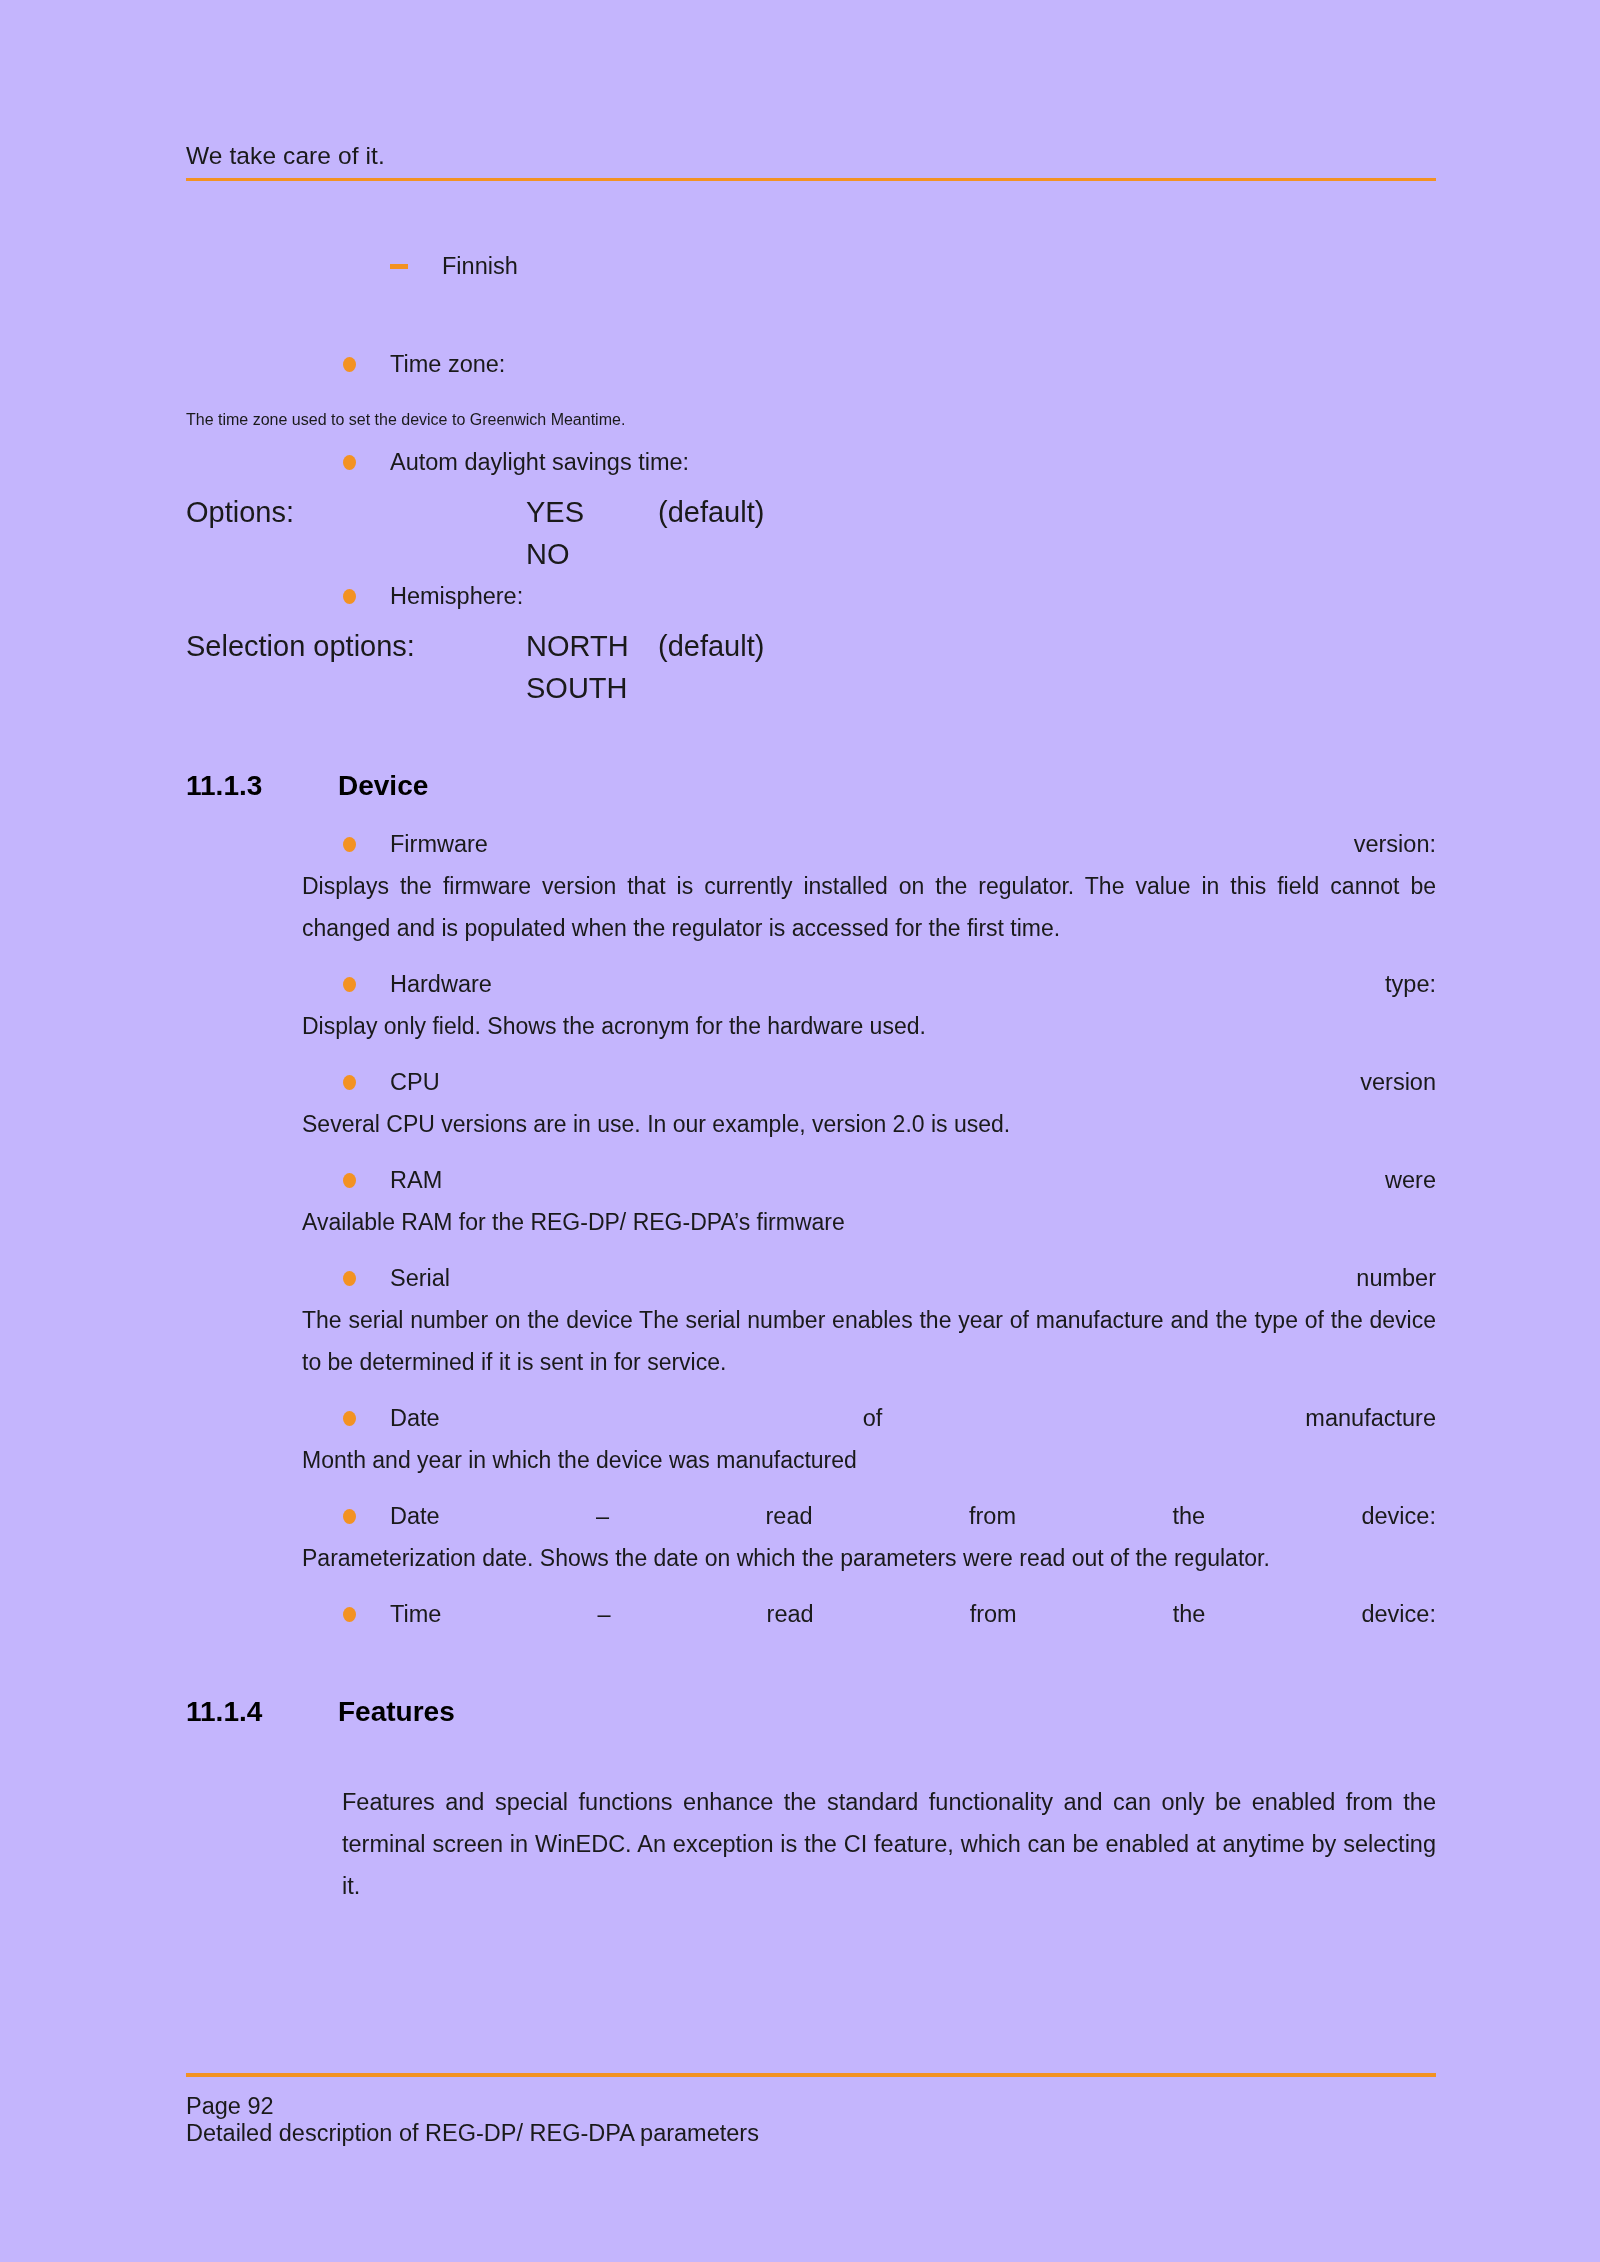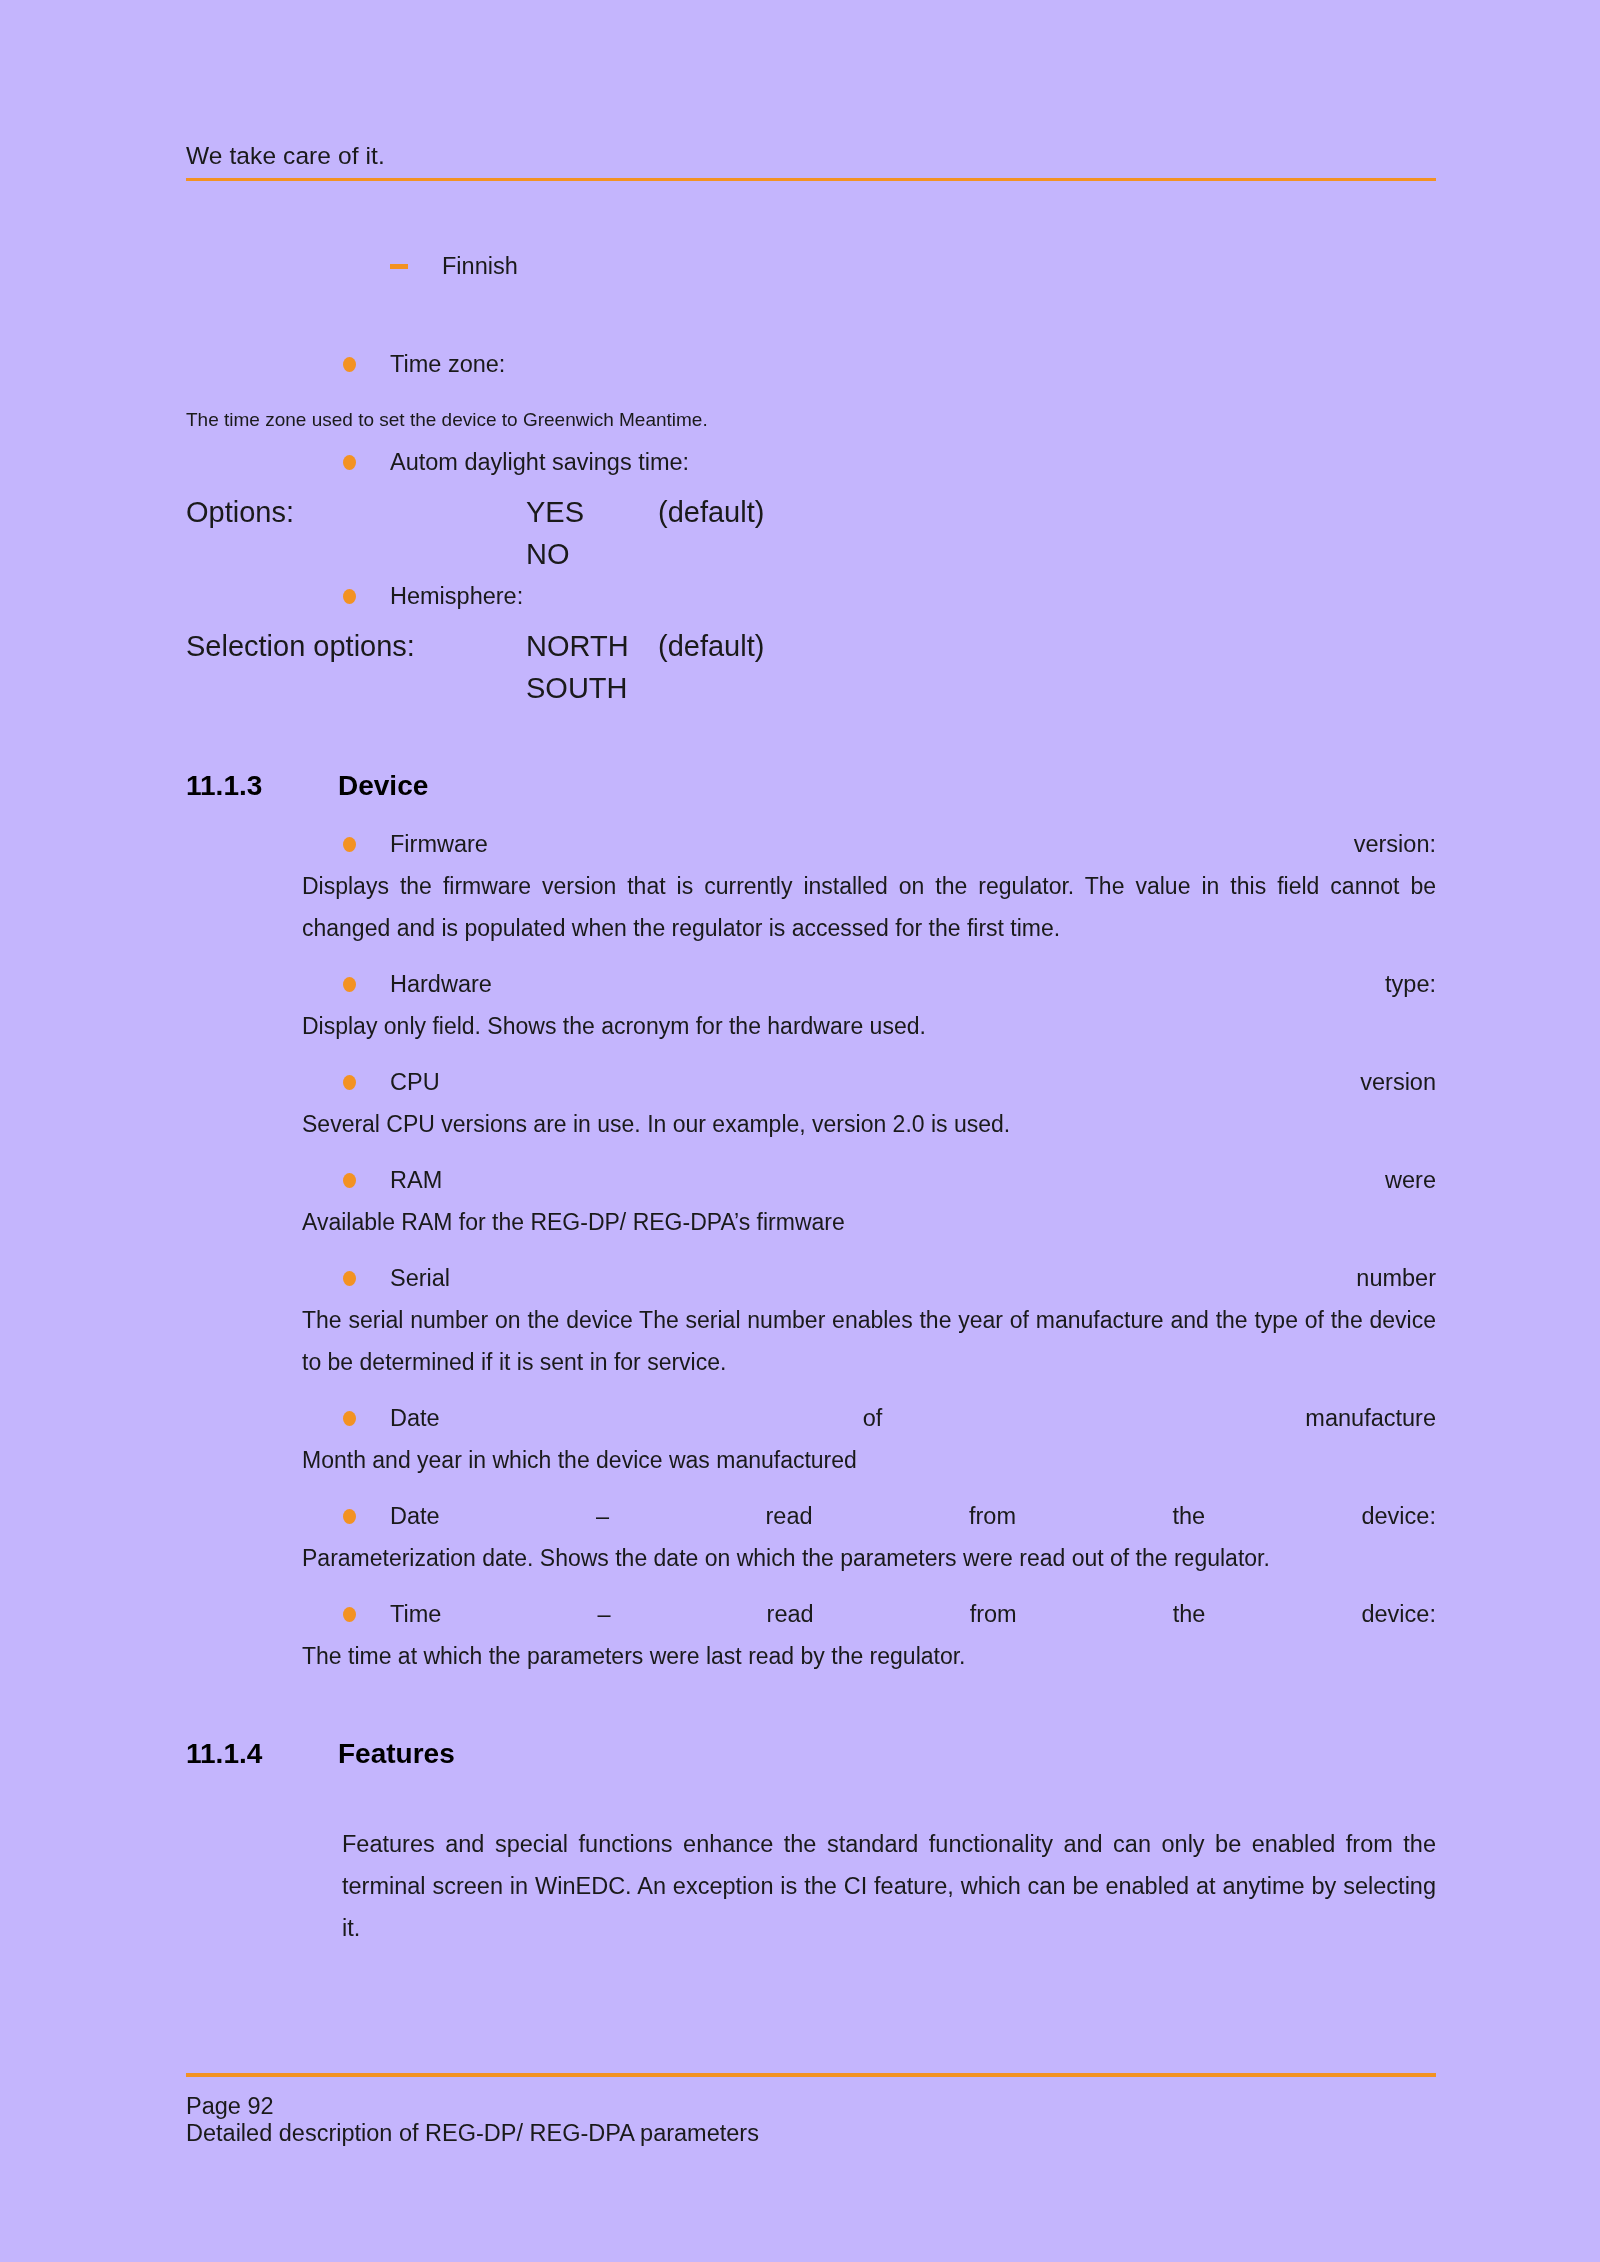--- a/index.html
+++ b/index.html
@@ -65,21 +65,21 @@
   
   .content {
     position: absolute;
     left: 186px;
     top: 245px;
     width: 1250px;
   }
 
   
   .p {
-    font-size: 19px;
+    font-size: 16px;
     line-height: 42px;
     color: #1a1a1a;
   }
 
   
   .dash-item {
     position: relative;
     margin-left: 204px;
     padding-left: 52px;
     font-size: 23.5px;
@@ -327,21 +327,20 @@
       <span class="bullet-mark"></span>
       <span class="stretch">
         <span>Time</span>
         <span>–</span>
         <span>read</span>
         <span>from</span>
         <span>the</span>
         <span>device:</span>
       </span>
     </div>
-    <div class="bullet-body last-line-normal">The time at which the parameters were last read by the regulator.</div>
 
     <div class="gap-lg"></div>
 
     <div class="heading">
       <span class="heading-num">11.1.4</span>
       <span class="heading-text">Features</span>
     </div>
 
     <div class="gap-md"></div>
 

